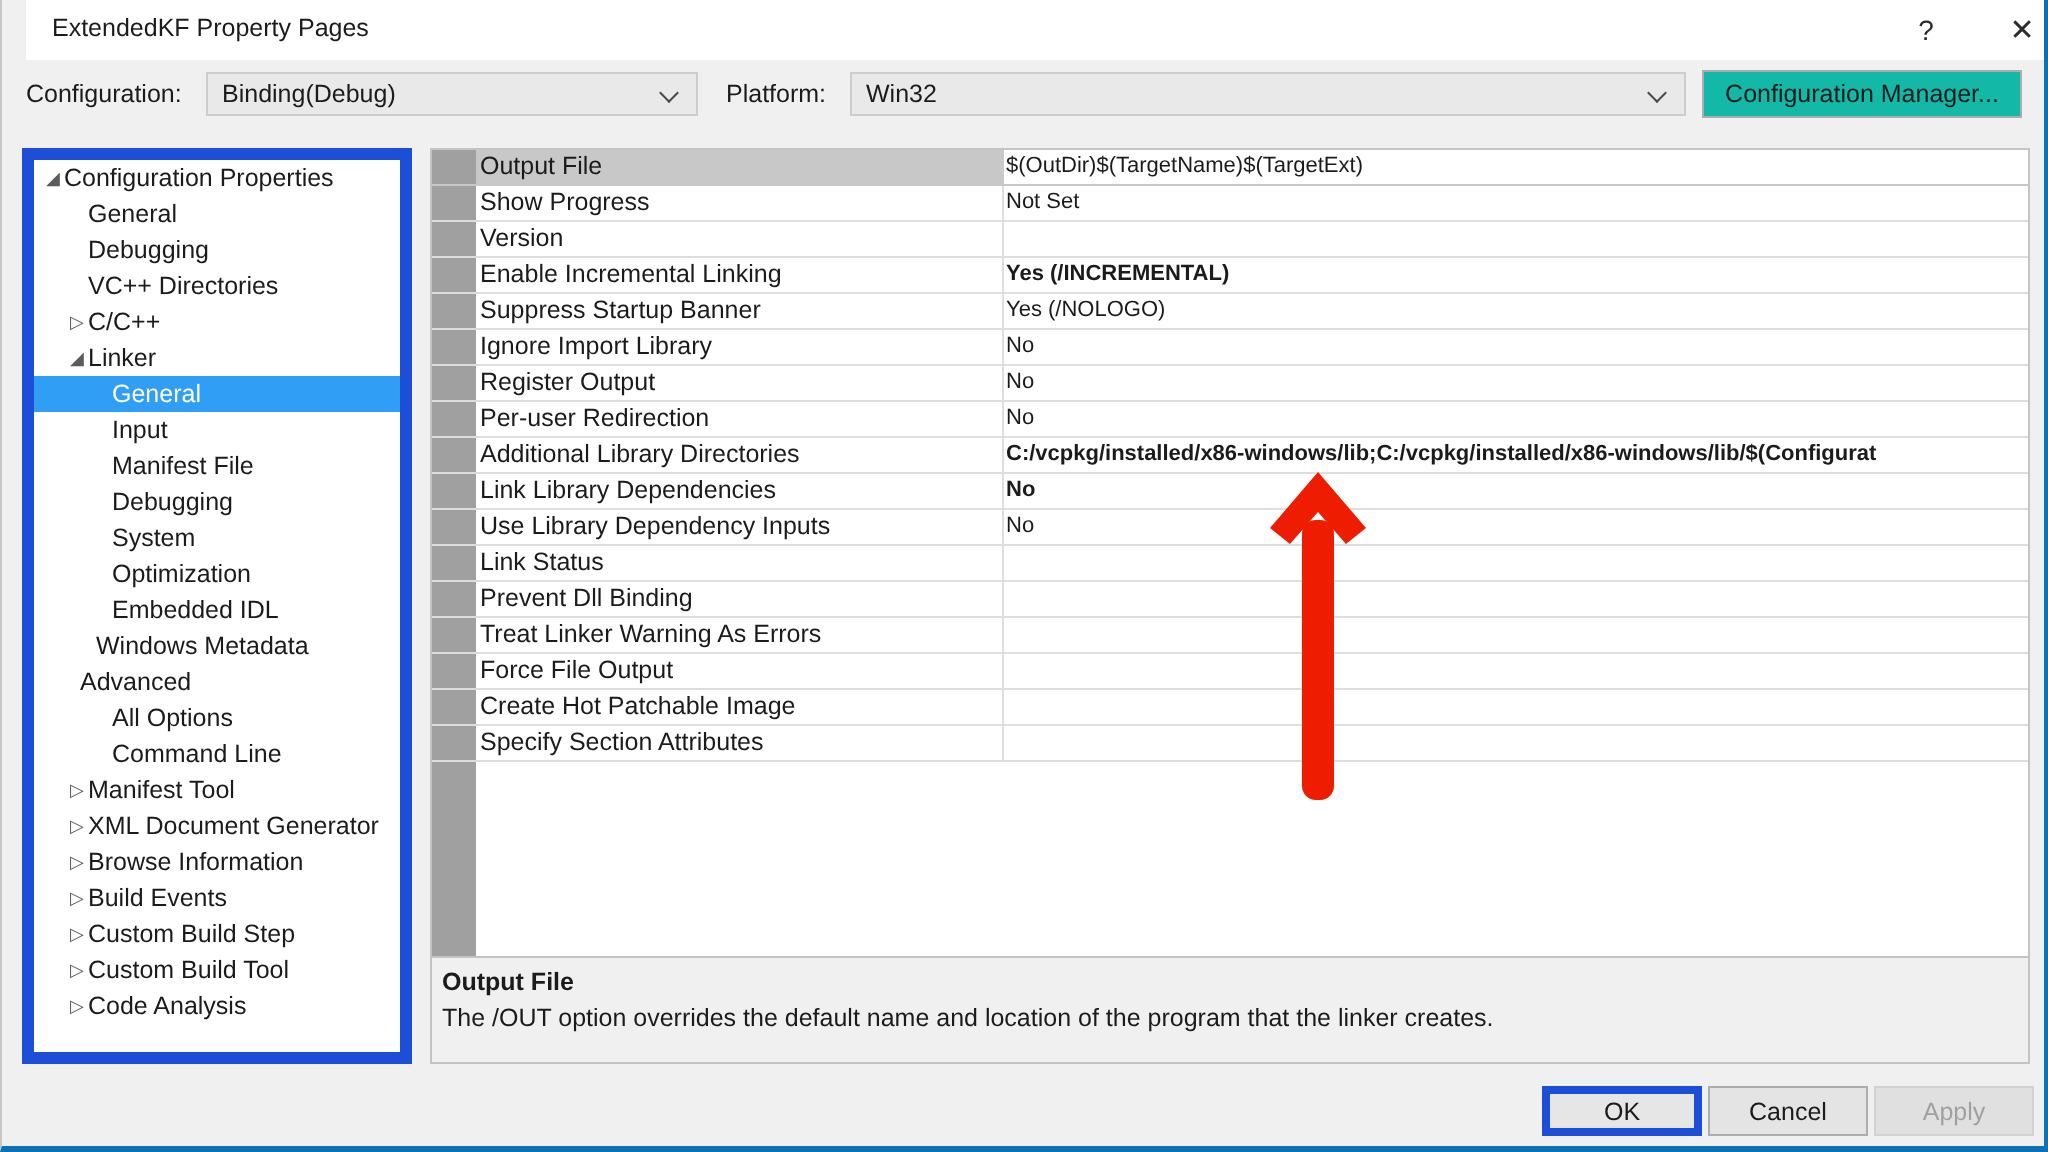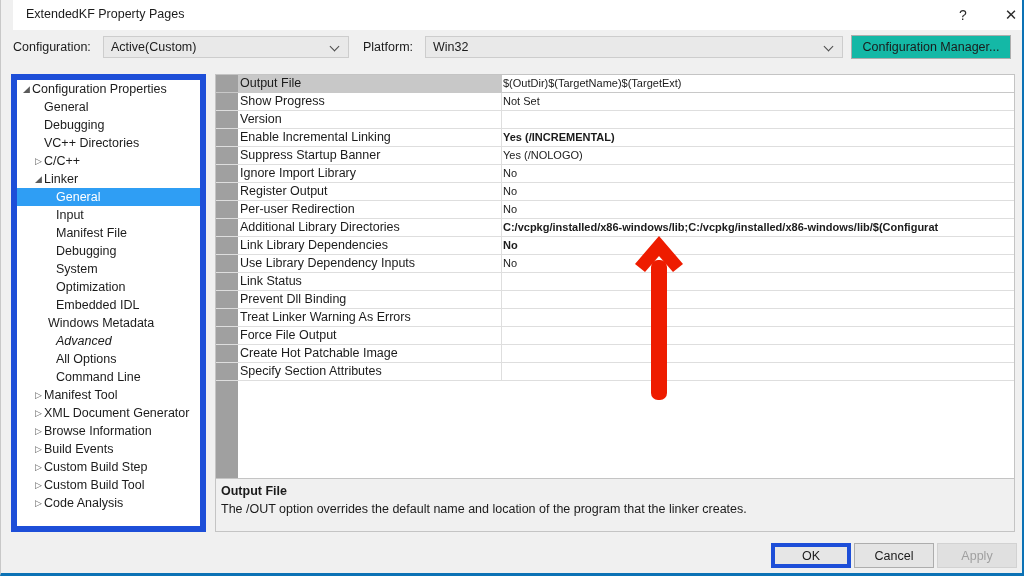--- a/index.html
+++ b/index.html
@@ -313,21 +313,21 @@
 
   <div id="titlebar">
     <div id="title-text">ExtendedKF Property Pages</div>
     <button class="titlebtn" id="help-btn">?</button>
     <button class="titlebtn" id="close-btn">✕</button>
   </div>
 
   <div id="configbar">
     <div class="cfg-label" id="cfg-label-configuration">Configuration:</div>
     <div class="combo" id="combo-configuration">
-      <span class="combo-value">Active(Custom)</span>
+      <span class="combo-value">Binding(Debug)</span>
       <span class="chev"></span>
     </div>
 
     <div class="cfg-label" id="cfg-label-platform">Platform:</div>
     <div class="combo" id="combo-platform">
       <span class="combo-value">Win32</span>
       <span class="chev"></span>
     </div>
 
     <button id="btn-config-manager">Configuration Manager...</button>
@@ -341,21 +341,21 @@
       <div class="tree-item" style="padding-left: 16px;"><span class="tw">▷</span><span>C/C++</span></div>
       <div class="tree-item" style="padding-left: 16px;"><span class="tw">◢</span><span>Linker</span></div>
       <div class="tree-item sel" style="padding-left: 28px;"><span class="tw"></span><span>General</span></div>
       <div class="tree-item" style="padding-left: 28px;"><span class="tw"></span><span>Input</span></div>
       <div class="tree-item" style="padding-left: 28px;"><span class="tw"></span><span>Manifest File</span></div>
       <div class="tree-item" style="padding-left: 28px;"><span class="tw"></span><span>Debugging</span></div>
       <div class="tree-item" style="padding-left: 28px;"><span class="tw"></span><span>System</span></div>
       <div class="tree-item" style="padding-left: 28px;"><span class="tw"></span><span>Optimization</span></div>
       <div class="tree-item" style="padding-left: 28px;"><span class="tw"></span><span>Embedded IDL</span></div>
       <div class="tree-item" style="padding-left: 20px;"><span class="tw"></span><span>Windows Metadata</span></div>
-      <div class="tree-item" style="padding-left: 28px; font-style: italic;"><span class="tw"></span><span>Advanced</span></div>
+      <div class="tree-item" style="padding-left: 12px;"><span class="tw"></span><span>Advanced</span></div>
       <div class="tree-item" style="padding-left: 28px;"><span class="tw"></span><span>All Options</span></div>
       <div class="tree-item" style="padding-left: 28px;"><span class="tw"></span><span>Command Line</span></div>
       <div class="tree-item" style="padding-left: 16px;"><span class="tw">▷</span><span>Manifest Tool</span></div>
       <div class="tree-item" style="padding-left: 16px;"><span class="tw">▷</span><span>XML Document Generator</span></div>
       <div class="tree-item" style="padding-left: 16px;"><span class="tw">▷</span><span>Browse Information</span></div>
       <div class="tree-item" style="padding-left: 16px;"><span class="tw">▷</span><span>Build Events</span></div>
       <div class="tree-item" style="padding-left: 16px;"><span class="tw">▷</span><span>Custom Build Step</span></div>
       <div class="tree-item" style="padding-left: 16px;"><span class="tw">▷</span><span>Custom Build Tool</span></div>
       <div class="tree-item" style="padding-left: 16px;"><span class="tw">▷</span><span>Code Analysis</span></div>
     </div>

